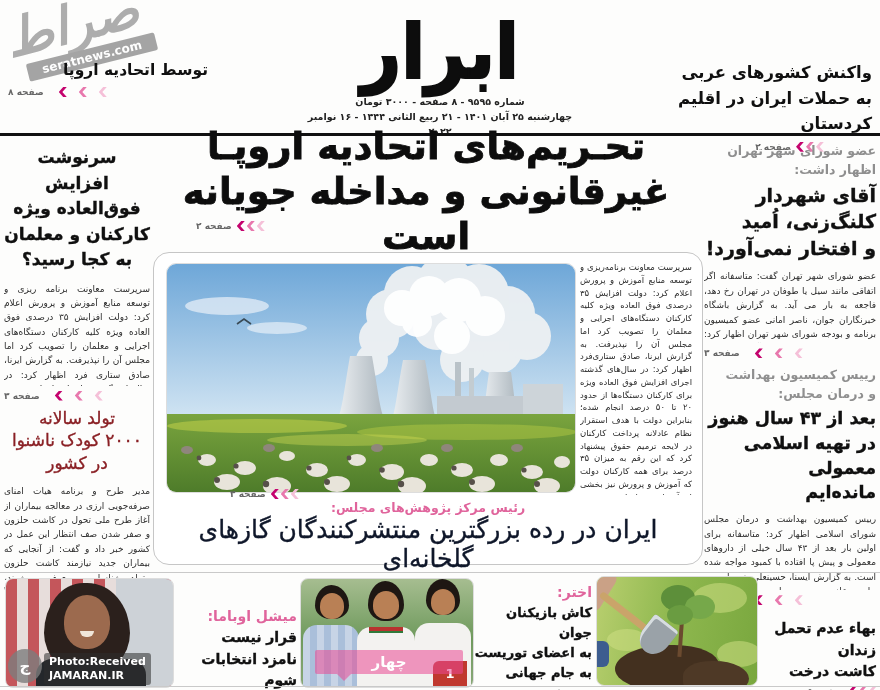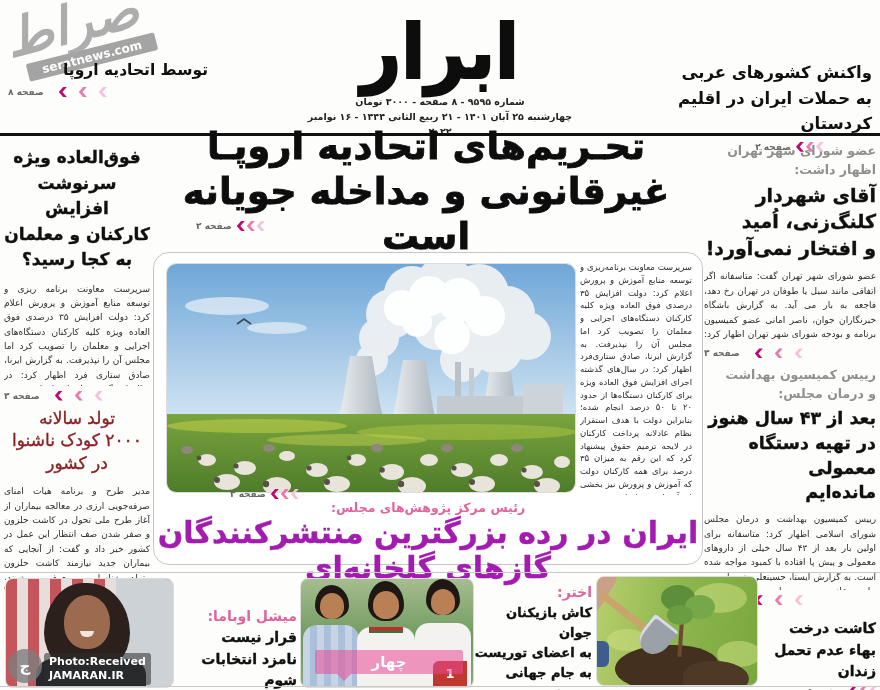--- a/index.html
+++ b/index.html
@@ -72,22 +72,22 @@
   
   .cbox{position:absolute;left:153px;top:252px;width:550px;height:313px;background:#fff;
         border:1px solid #c6c6c6;border-radius:16px;box-sizing:border-box;}
   .cphoto{position:absolute;left:12px;top:10px;width:408px;height:228px;border-radius:10px;
           overflow:hidden;border:1px solid #ddd;}
   .ctext{position:absolute;right:10px;top:8px;width:112px;height:234px;font-size:8.5px;
          line-height:1.5;text-align:justify;color:#2b2b2b;overflow:hidden;}
   .cbody-mark{position:absolute;left:76px;top:236px;}
   .ckicker{position:absolute;left:0;top:247px;width:100%;text-align:center;font-size:12.5px;
            font-weight:bold;color:#e0649c;}
-  .chead{position:absolute;left:0;top:262px;width:100%;text-align:center;font-size:30px;
-         font-weight:bold;color:#a21caf;}
+  .chead{position:absolute;left:0;top:262px;width:100%;text-align:center;font-size:25px;
+         font-weight:normal;color:#0f172a;}
 
   
   .photo{position:absolute;border-radius:8px;overflow:hidden;border:1px solid #ddd;background:#eee;}
   .obama-photo{left:5px;top:578px;width:167px;height:108px;}
   .fb-photo{left:300px;top:578px;width:172px;height:108px;}
   .tree-photo{left:596px;top:576px;width:160px;height:108px;}
   .bseg{position:absolute;text-align:right;}
   .kicker-p{font-size:14px;font-weight:bold;color:#e0649c;line-height:1.5;}
   .bt{font-size:14px;font-weight:bold;color:#101010;line-height:1.55;}
   .obama-txt{left:175px;top:606px;width:122px;}
@@ -206,22 +206,22 @@
       <span class="pm-txt">صفحه ۲</span>
       <span class="chev c1"></span>
       <span class="chev c2"></span>
       <span class="chev c3"></span>
     </div>
   </div>
 
   <div class="left-col">
     <div>
       <div class="lc-t1 fat-sm">
+        <span class="tl">سرنوشت افزایش</span>
         <span class="tl">فوق‌العاده ویژه</span>
-        <span class="tl">سرنوشت افزایش</span>
         <span class="tl">کارکنان و معلمان</span>
         <span class="tl">به کجا رسید؟</span>
       </div>
       <div class="side-body">سرپرست معاونت برنامه ریزی و توسعه منابع آموزش و پرورش اعلام کرد: دولت افزایش ۳۵ درصدی فوق العاده ویژه کلیه کارکنان دستگاه‌های اجرایی و معلمان را تصویب کرد اما مجلس آن را نپذیرفت. به گزارش ایرنا، صادق ستاری فرد اظهار کرد: در سال‌های گذشته اجرای افزایش فوق العاده ویژه برای کارکنان دستگاه ها از حدود ۲۰ تا ۵۰ درصد انجام شده بنابراین دولت با هدف استقرار نظام عادلانه پرداخت کارکنان در لایحه ترمیم حقوق...</div>
       <div class="pmark ml">
         <span class="pm-txt">صفحه ۳</span>
         <span class="chev c1"></span>
         <span class="chev c2"></span>
         <span class="chev c3"></span>
       </div>
@@ -261,21 +261,21 @@
         <span class="chev c3"></span>
       </div>
     </div>
     <div>
       <div class="kicker-g">
         <span class="tl">رییس کمیسیون بهداشت</span>
         <span class="tl">و درمان مجلس:</span>
       </div>
       <div class="rc-t rc-t2 fat-sm">
         <span class="tl">بعد از ۴۳ سال هنوز</span>
-        <span class="tl">در تهیه دستگاه معمولی</span>
+        <span class="tl">در تهیه اسلامی معمولی</span>
         <span class="tl">مانده‌ایم</span>
       </div>
       <div class="side-body b2">رییس کمیسیون بهداشت و درمان مجلس شورای اسلامی اظهار کرد: متاسفانه برای اولین بار بعد از ۴۳ سال خیلی از داروهای معمولی و پیش پا افتاده با کمبود مواجه شده است. به گزارش ایسنا، حسینعلی شهریاری در جلسه علنی و در جریان بررسی گزارش کمیسیون بهداشت و درمان در مورد بررسی...</div>
       <div class="pmark ml">
         <span class="pm-txt">صفحه ۲</span>
         <span class="chev c1"></span>
         <span class="chev c2"></span>
         <span class="chev c3"></span>
       </div>
     </div>
@@ -464,22 +464,22 @@
     <div class="tr-leaf" style="left:64px;top:8px;width:34px;height:26px;"></div>
     <div class="tr-leaf" style="left:88px;top:18px;width:30px;height:24px;background:#76a84a;"></div>
     <div class="tr-leaf" style="left:70px;top:28px;width:26px;height:20px;background:#6a9c41;"></div>
     <div class="tr-arm"></div>
     <div class="tr-sleeve"></div>
     <div class="tr-handle"></div>
     <div class="tr-blade"></div>
   </div>
   <div class="bseg tree-txt">
     <div class="bt fat-sm">
+      <span class="tl">بهاء عدم تحمل زندان</span>
       <span class="tl">کاشت درخت</span>
-      <span class="tl">بهاء عدم تحمل زندان</span>
     </div>
     <div class="pmark">
       <span class="pm-txt">صفحه ۵</span>
       <span class="chev c1"></span>
       <span class="chev c2"></span>
       <span class="chev c3"></span>
     </div>
   </div>
 
   <div class="rule-bot"></div>

